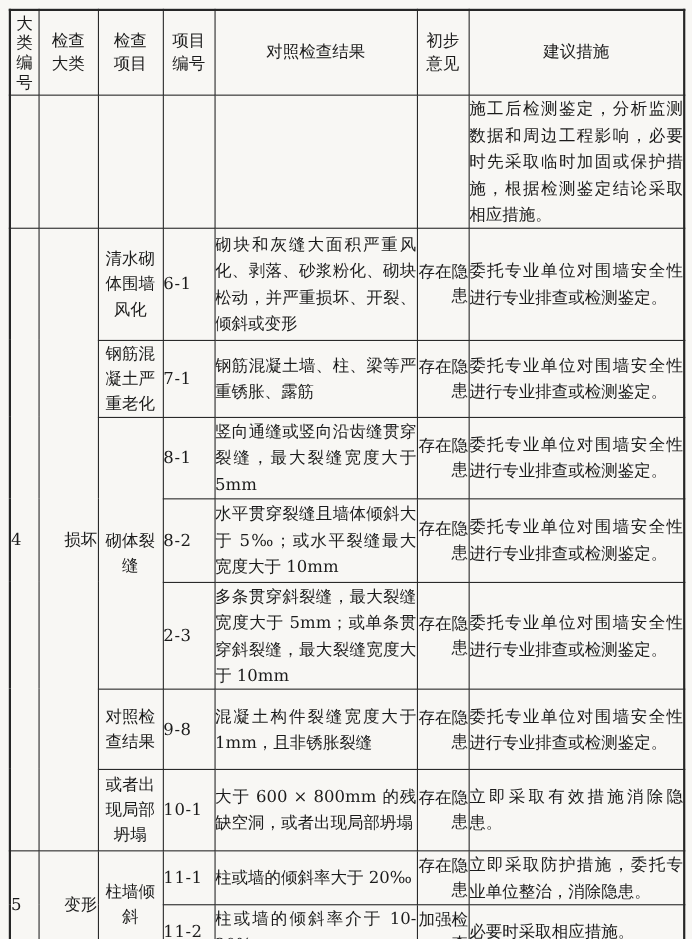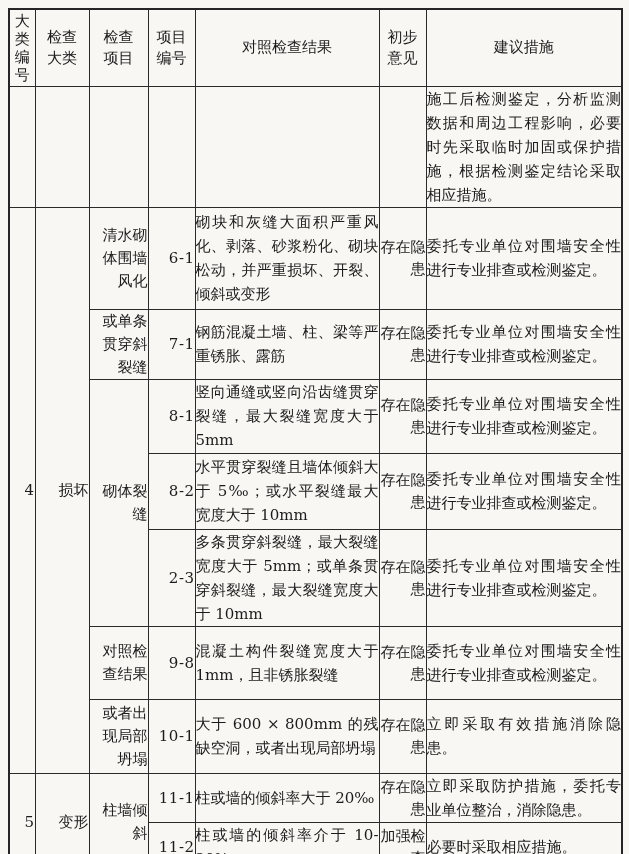--- a/index.html
+++ b/index.html
@@ -31,29 +31,29 @@
     font-size: 15px;
     font-weight: normal;
     vertical-align: middle;
     white-space: pre-line;
     overflow: hidden;
     padding: 0;
   }
   .c-center { text-align: right; line-height: 22px; }
   .c-head   { text-align: center; line-height: 21px; }
   .c-head-tall { text-align: center; line-height: 18px; }
-  .c-item   { text-align: right; padding: 3px 4px 3px 6px; line-height: 23px; }
+  .c-item   { text-align: center; padding: 3px 4px 3px 6px; line-height: 23px; }
   .c-text   {
     text-align: justify;
     text-align-last: left;
     padding: 3px 6px;
     line-height: 24px;
     margin-left: 36px;
   }
-  .c-num { text-align: right; line-height: 22px; letter-spacing: 0.5px; }
+  .c-num { text-align: left; line-height: 22px; letter-spacing: 0.5px; }
 </style>
 </head>
 <body>
 
 <div class="page">
   <table class="doc-table">
     <colgroup>
       <col style="width:26px">
       <col style="width:54px">
       <col style="width:59px">
@@ -95,21 +95,21 @@
       <td class="c-num" rowspan="7">4</td>
       <td class="c-center" rowspan="7">损坏</td>
       <td class="c-item">清水砌体围墙风化</td>
       <td class="c-num">6-1</td>
       <td class="c-text">砌块和灰缝大面积严重风化、剥落、砂浆粉化、砌块松动，并严重损坏、开裂、倾斜或变形</td>
       <td class="c-center">存在隐患</td>
       <td class="c-text">委托专业单位对围墙安全性进行专业排查或检测鉴定。</td>
     </tr>
 
     <tr style="height:64px">
-      <td class="c-item">或单条贯穿斜裂缝</td>
+      <td class="c-item">钢筋混凝土严重老化</td>
       <td class="c-num">7-1</td>
       <td class="c-text">钢筋混凝土墙、柱、梁等严重锈胀、露筋</td>
       <td class="c-center">存在隐患</td>
       <td class="c-text">委托专业单位对围墙安全性进行专业排查或检测鉴定。</td>
     </tr>
 
     <tr style="height:74px">
       <td class="c-item" rowspan="3">砌体裂缝</td>
       <td class="c-num">8-1</td>
       <td class="c-text">竖向通缝或竖向沿齿缝贯穿裂缝，最大裂缝宽度大于 5mm</td>

